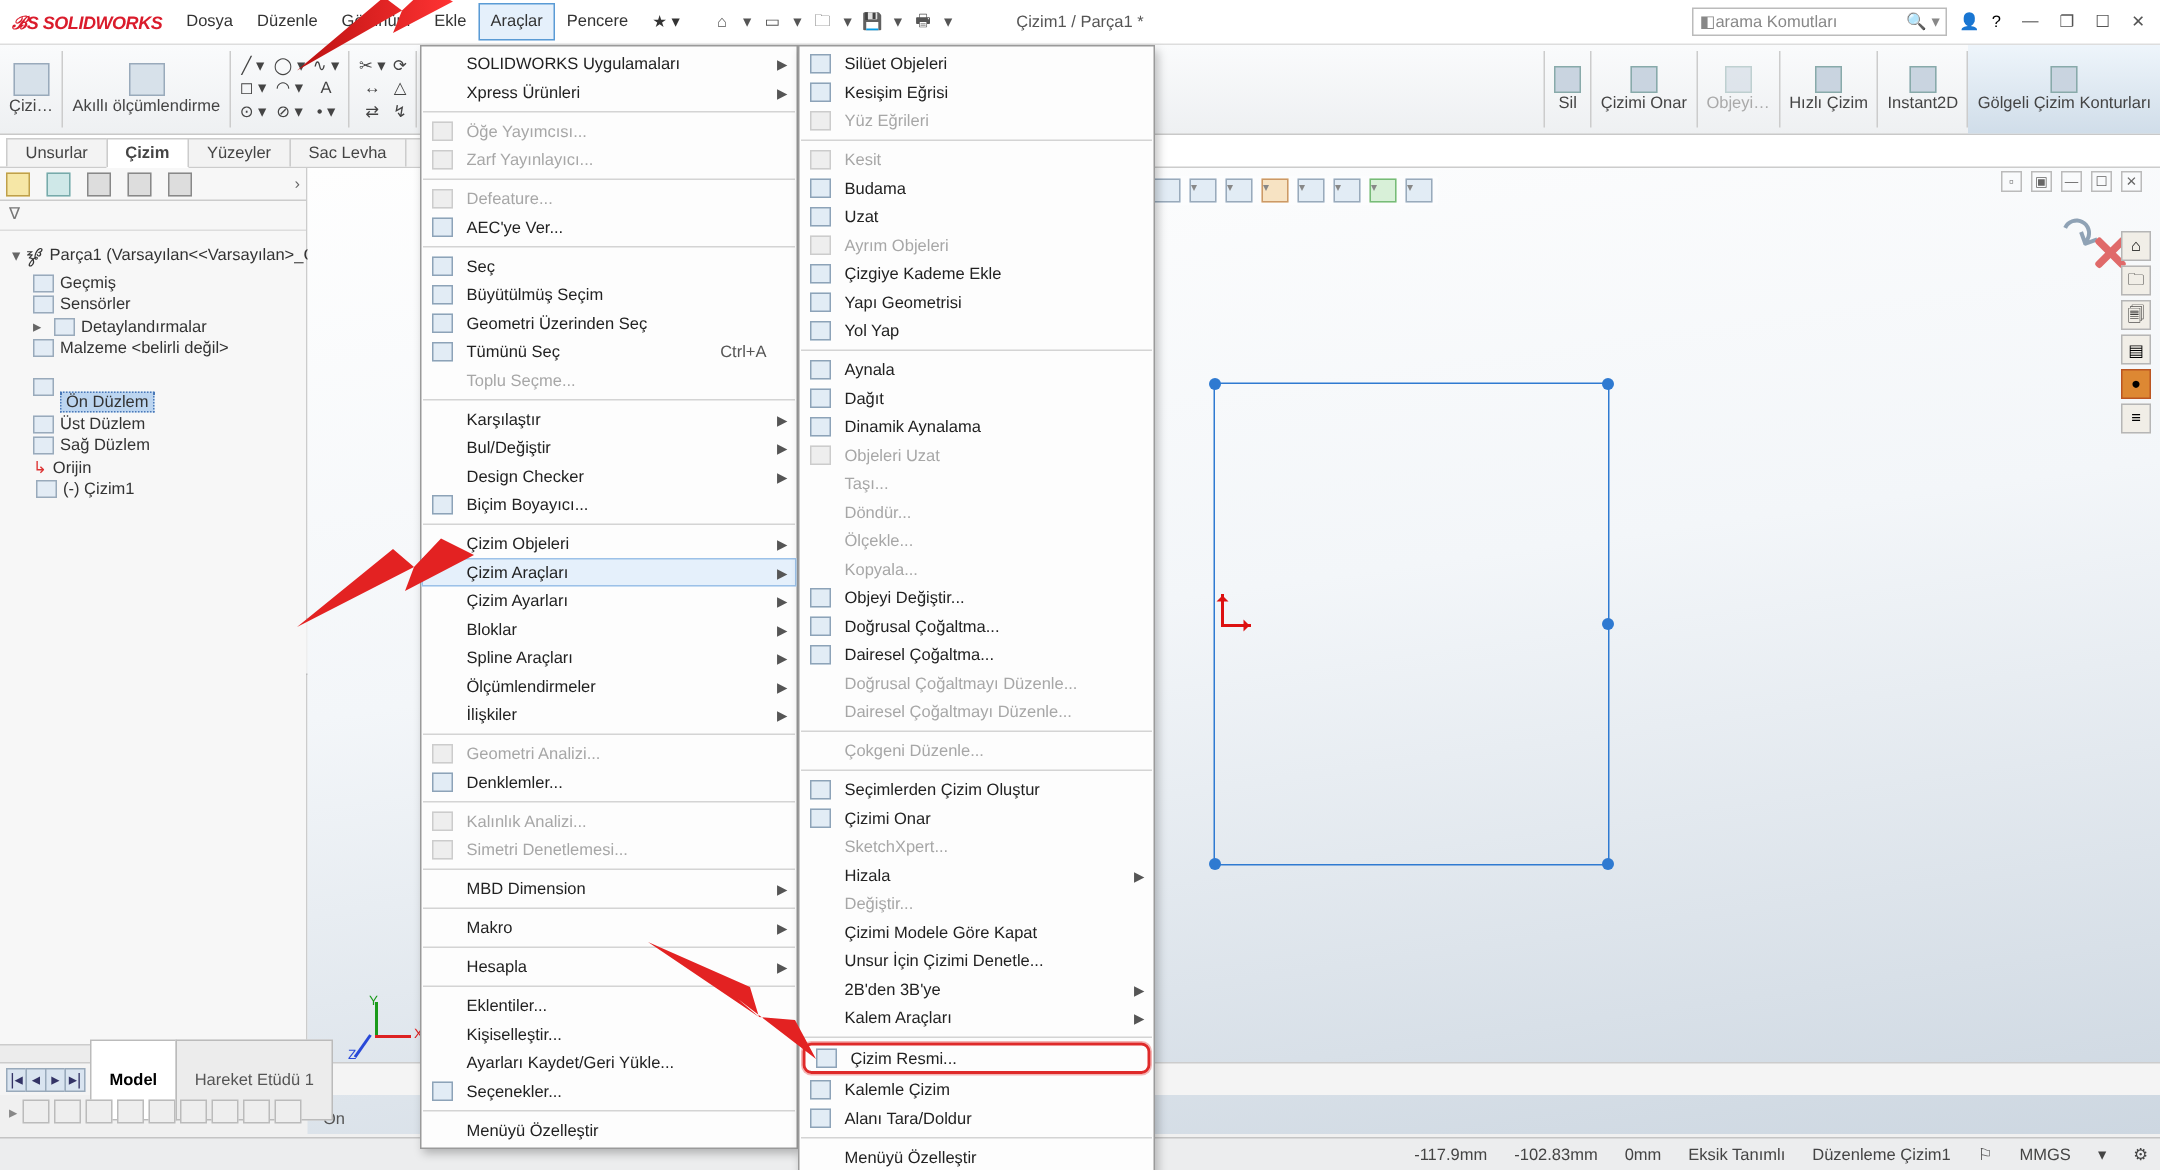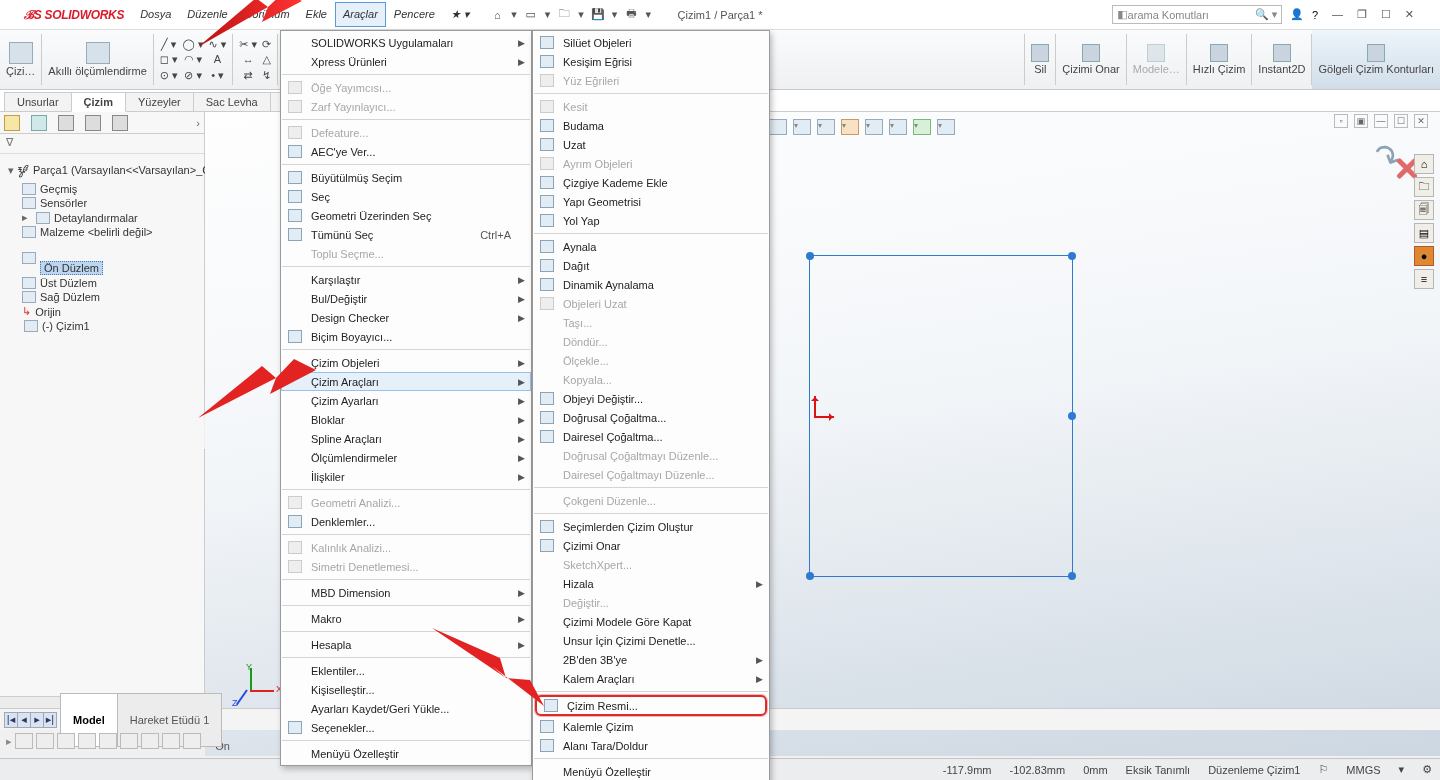--- a/index.html
+++ b/index.html
@@ -1,22 +1,22 @@
 <!DOCTYPE html>
 <html><head>
 <meta charset="utf-8">
 <style>
 * { margin: 0; padding: 0; box-sizing: border-box; font-family: "Segoe UI", Tahoma, sans-serif; font-size: 11px; }
 body { background: #f0f0f0; width: 1440px; height: 780px; overflow: hidden; position: relative; user-select: none; }
 
 
-.titlebar { height: 30px; background: #fff; display: flex; align-items: center; padding: 0 20px; border-bottom: 1px solid #ddd; position: relative; }
+.titlebar { height: 30px; background: #fff; display: flex; align-items: center; padding: 0 4px; border-bottom: 1px solid #ddd; position: relative; }
 .logo { color: #da1c2c; font-weight: bold; font-size: 12px; margin: 0 8px 0 4px; font-style: italic; letter-spacing: -0.3px; }
 .logo::before { content:"ℬS "; font-style: italic; color:#da1c2c; }
-.menubar { display: flex; font-style: italic; }
+.menubar { display: flex; }
 .menubar span { padding: 6px 8px; color: #333; cursor: default; }
 .menubar span.active { background: #e5f0fb; border: 1px solid #5a9bd5; padding: 5px 7px; }
 .title-center { position: absolute; left: 50%; transform: translateX(-50%); color: #555; }
 .title-right { margin-left: auto; display:flex; align-items:center; gap:8px; }
 .search-box { border:1px solid #bbb; padding:2px 4px; width:170px; display:flex; align-items:center; color:#888; background:#fff;}
 .win-btns { display:flex; gap:14px; color:#555; padding:0 6px;}
 .pin { color:#888; padding:0 6px; }
 .qat { display:flex; align-items:center; gap:4px; margin-left:10px; color:#555;}
 .qat .qi { width:20px; height:20px; display:flex; align-items:center; justify-content:center; }
 
@@ -236,21 +236,21 @@
       <span>Sil</span>
     </div>
   <div class="sep"></div>
   <div class="grp">
       <div class="icon-placeholder"></div>
       <span>Çizimi Onar</span>
     </div>
   <div class="sep"></div>
   <div class="grp" style="color:#aaa">
       <div class="icon-placeholder" style="opacity:.5"></div>
-      <span>Modele…</span>
+      <span>Objeyi…</span>
     </div>
   <div class="sep"></div>
   <div class="grp">
       <div class="icon-placeholder"></div>
       <span>Hızlı Çizim</span>
     </div>
   <div class="sep"></div>
   <div class="grp">
       <div class="icon-placeholder"></div>
       <span>Instant2D</span>
@@ -461,27 +461,27 @@
       <span class="mic">
         <span></span>
       </span>
       <span>AEC'ye Ver...</span>
     </div>
     <div class="msep"></div>
     <div class="mrow">
       <span class="mic">
         <span></span>
       </span>
+      <span>Seç</span>
+    </div>
+    <div class="mrow">
+      <span class="mic">
+        <span></span>
+      </span>
       <span>Büyütülmüş Seçim</span>
-    </div>
-    <div class="mrow">
-      <span class="mic">
-        <span></span>
-      </span>
-      <span>Seç</span>
     </div>
     <div class="mrow">
       <span class="mic">
         <span></span>
       </span>
       <span>Geometri Üzerinden Seç</span>
     </div>
     <div class="mrow">
       <span class="mic">
         <span></span>

